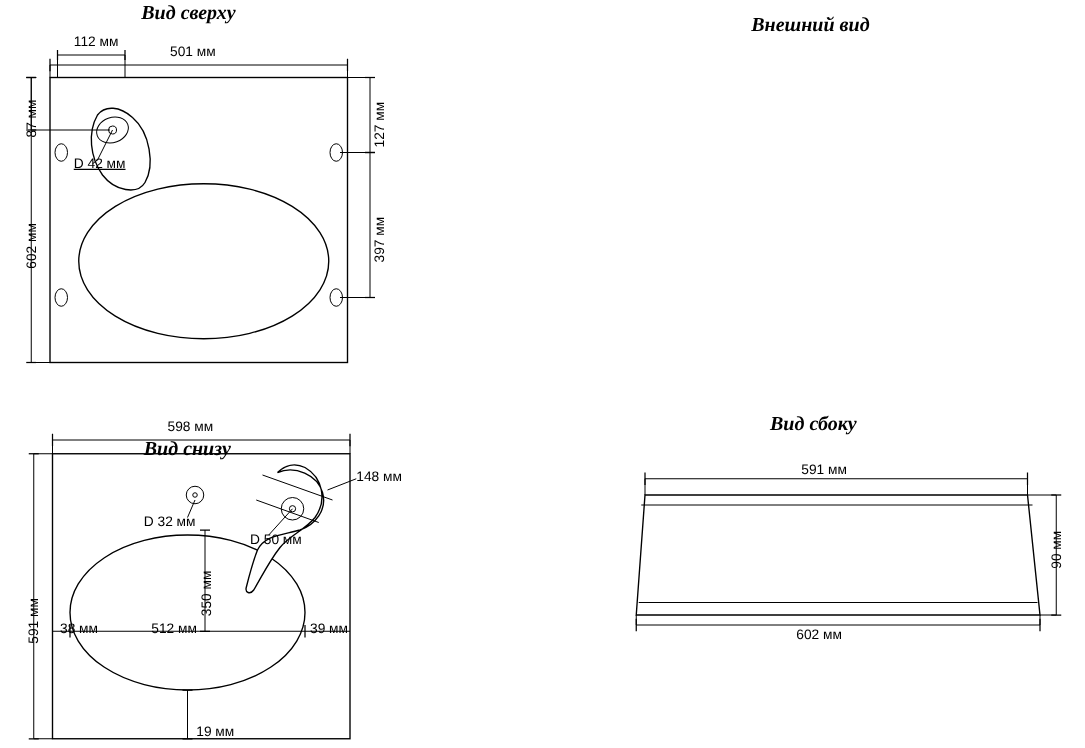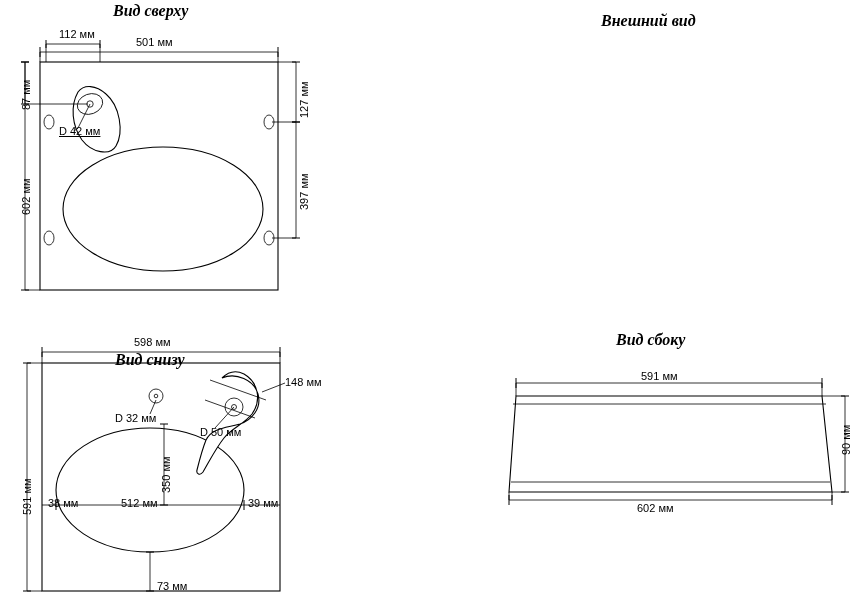--- a/index.html
+++ b/index.html
@@ -192,19 +192,19 @@
 
   <div class="dim" style="left:134px; top:336px;">598 мм</div>
   <div class="dim vert" style="left:21px; top:515px;">591 мм</div>
   <div class="dim" style="left:285px; top:376px;">148 мм</div>
   <div class="dim" style="left:115px; top:412px;">D 32 мм</div>
   <div class="dim" style="left:200px; top:426px;">D 50 мм</div>
   <div class="dim vert" style="left:160px; top:493px;">350 мм</div>
   <div class="dim" style="left:105px; top:497px;margin-left:16px;">512 мм</div>
   <div class="dim" style="left:48px; top:497px;">38 мм</div>
   <div class="dim" style="left:248px; top:497px;text-align:right;">39 мм</div>
-  <div class="dim" style="left:157px; top:580px;">73 мм</div>
+  <div class="dim" style="left:157px; top:580px;">19 мм</div>
 
   <div class="dim" style="left:641px; top:370px;">591 мм</div>
   <div class="dim" style="left:637px; top:502px;">602 мм</div>
   <div class="dim vert" style="left:840px; top:455px;">90 мм</div>
 
 </div>
 
 </body></html>

